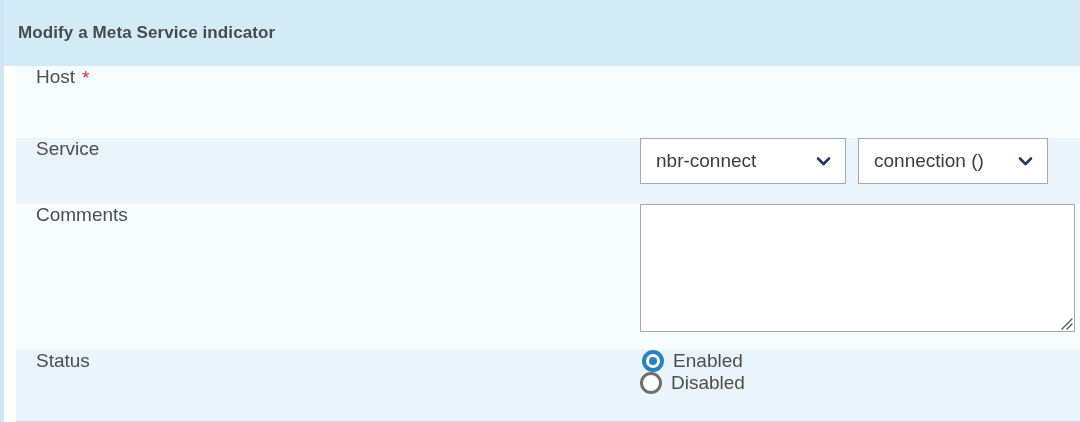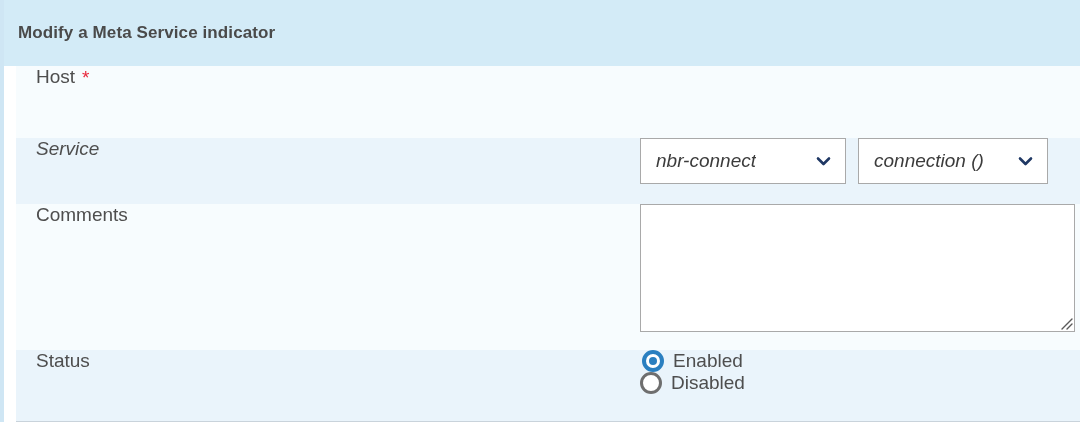--- a/index.html
+++ b/index.html
@@ -42,21 +42,21 @@
     display: flex;
     align-items: flex-start;
     box-sizing: border-box;
     padding-left: 20px;
     margin-left: 12px;
   }
   .row-tint-a { background: #eaf4fb; }
   .row-tint-b { background: #f7fcfe; }
 
   .row-host     { height: 72px; }
-  .row-service  { height: 66px; font-style: italic; }
+  .row-service  { height: 66px; }
   .row-comments { height: 146px; }
   .row-status   { height: 72px; border-bottom: 1px solid #c9d3db; }
 
   .row-label {
     width: 604px;
     flex: 0 0 604px;
     font-size: 19px;
     color: #4e4e4e;
     display: flex;
     align-items: center;

